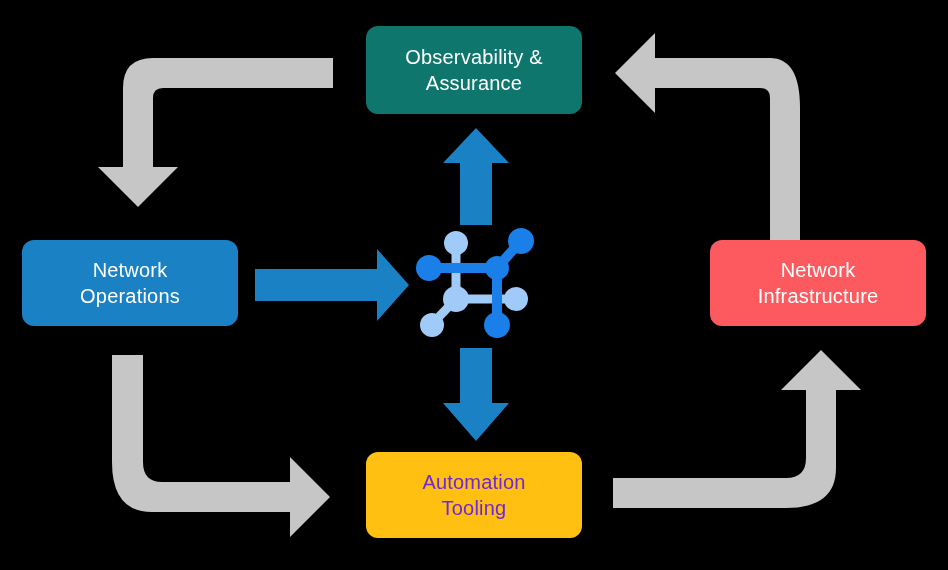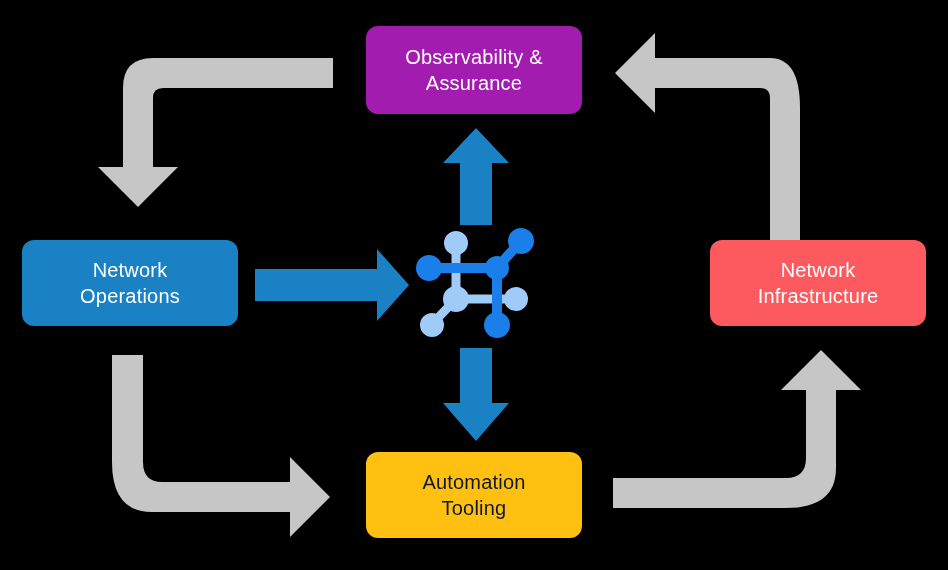--- a/index.html
+++ b/index.html
@@ -171,33 +171,33 @@
 
       <g fill="#1a7fe8">
         <circle cx="429" cy="268" r="13"></circle>
         <circle cx="497" cy="268" r="12"></circle>
         <circle cx="521" cy="241" r="13"></circle>
         <circle cx="497" cy="325" r="13"></circle>
       </g>
     </g>
   </svg>
 
-  <div class="node-box" id="box-observability" style="background: #a21caf; color: rgb(255, 255, 255);">
+  <div class="node-box" id="box-observability" style="background: #0f766e; color: rgb(255, 255, 255);">
     <span class="box-label">Observability &amp;
 Assurance</span>
   </div>
 
   <div class="node-box" id="box-operations" style="background: rgb(27, 129, 197); color: rgb(255, 255, 255);">
     <span class="box-label">Network
 Operations</span>
   </div>
 
   <div class="node-box" id="box-infrastructure" style="background: rgb(252, 90, 94); color: rgb(255, 255, 255);">
     <span class="box-label">Network
 Infrastructure</span>
   </div>
 
-  <div class="node-box" id="box-automation" style="background: rgb(255, 192, 17); color: #0f172a;">
+  <div class="node-box" id="box-automation" style="background: rgb(255, 192, 17); color: #6d28d9;">
     <span class="box-label">Automation
 Tooling</span>
   </div>
 
 </div>
 
 </body></html>

